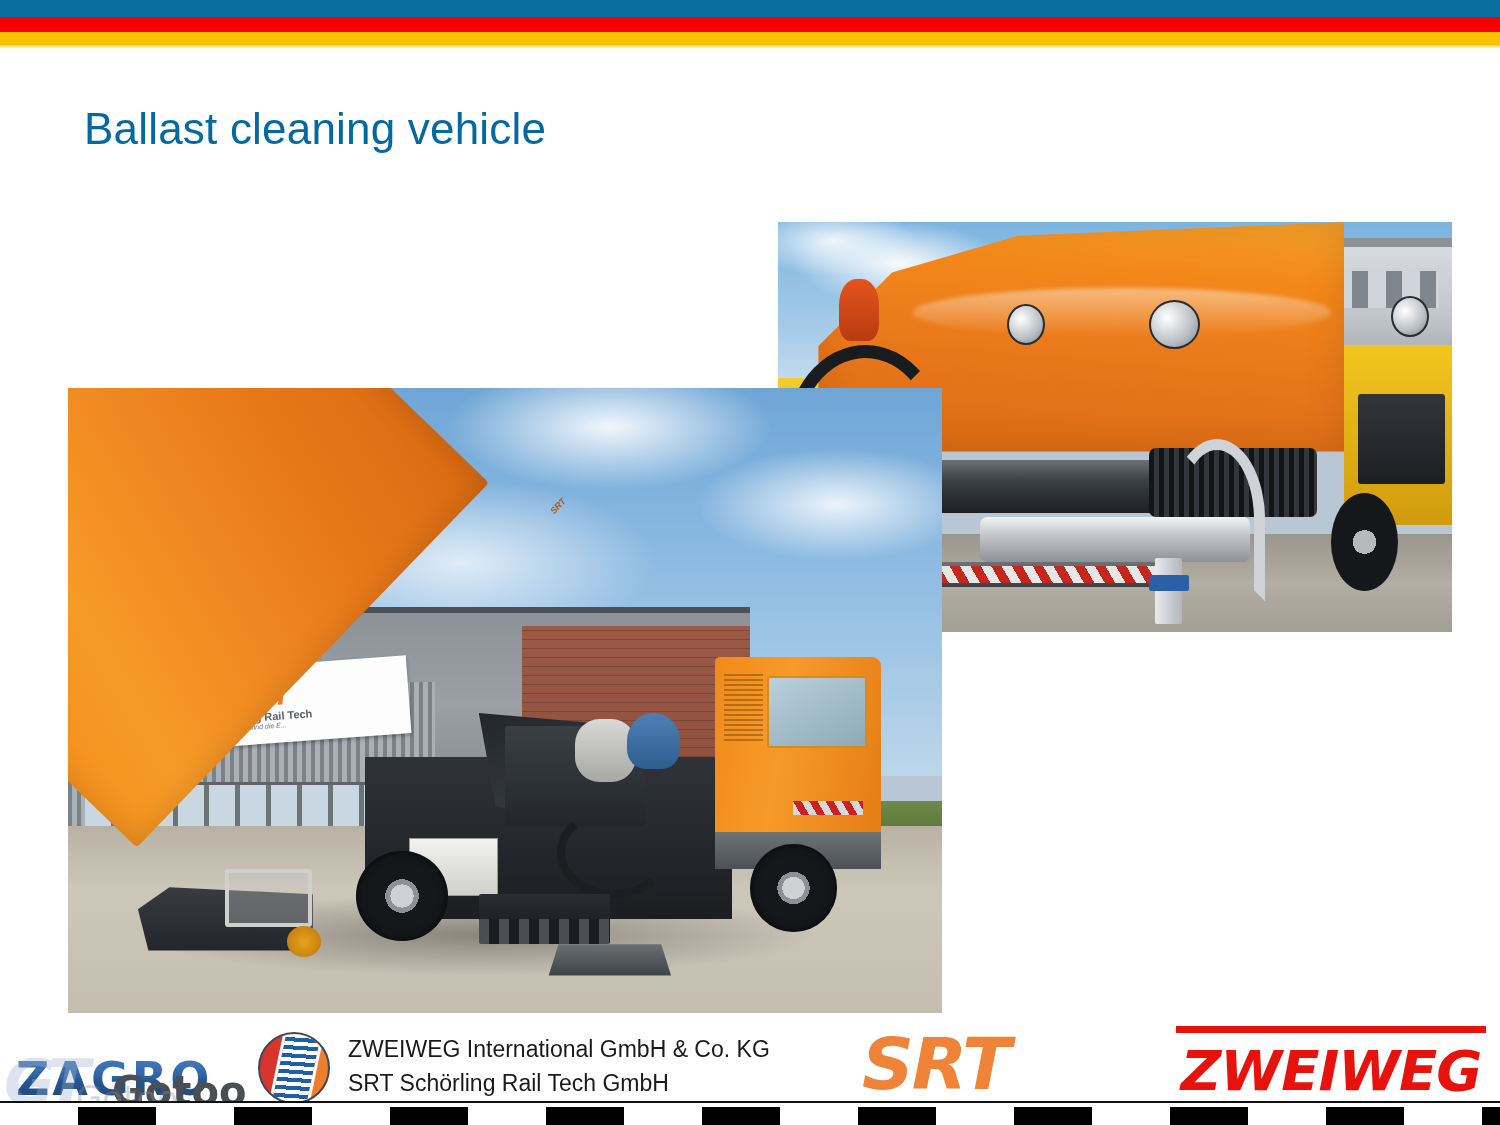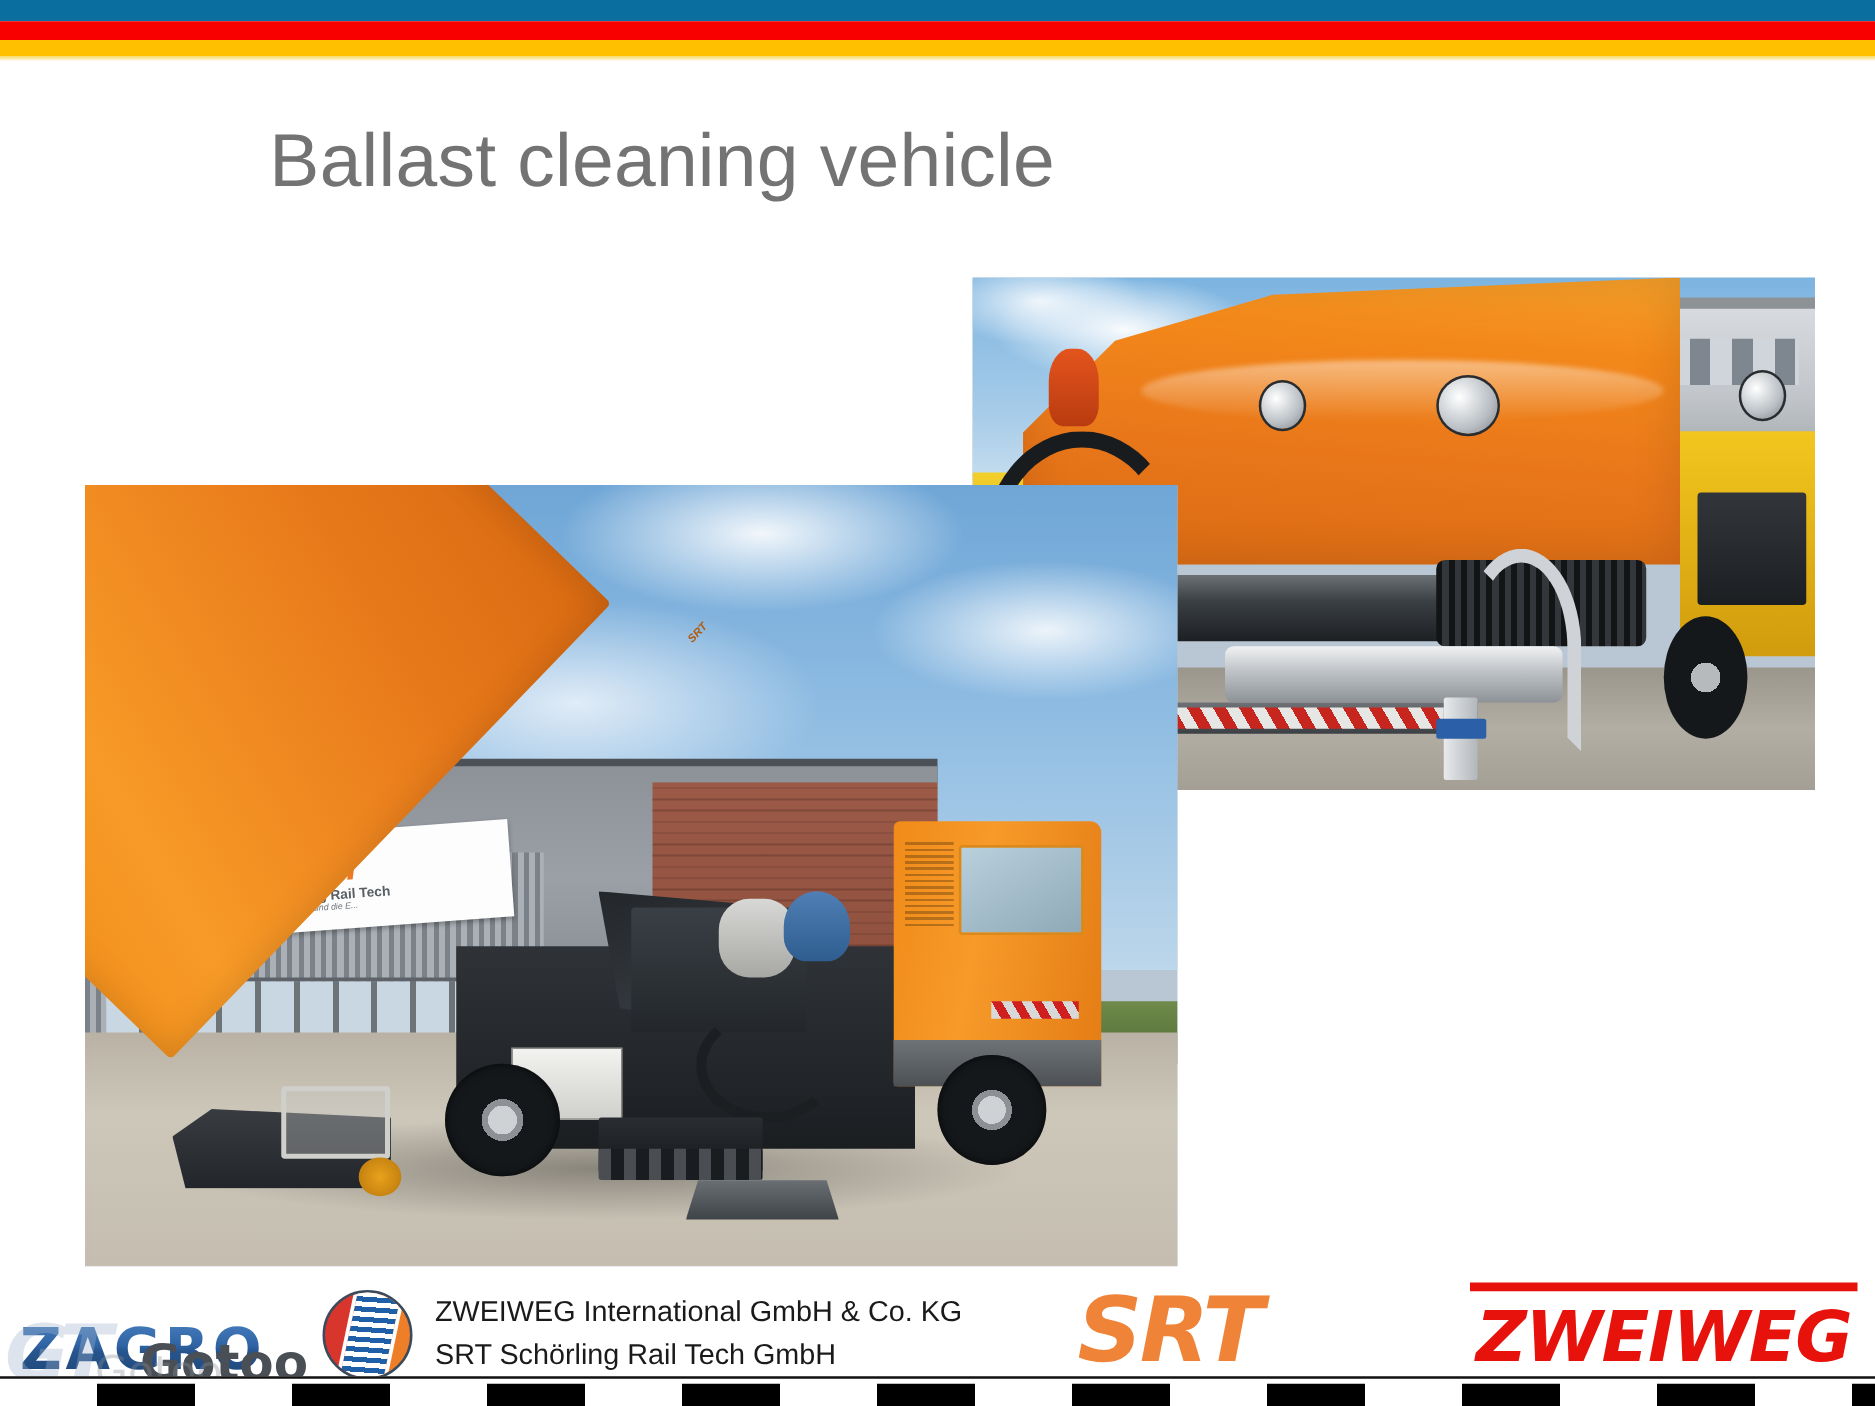--- a/index.html
+++ b/index.html
@@ -29,26 +29,25 @@
   #stripe-fade   { top: 45px; height: 4px;  background: linear-gradient(#f6d85b, #ffffff); }
 
   
   #title-block {
     position: absolute;
     left: 84px;
     top: 100px;
     width: 760px;
   }
   #title-block .title-line {
-    font-size: 60px;
+    font-size: 44px;
     line-height: 58px;
-    color: #737373;
+    color: #0369a1;
     letter-spacing: 0.2px;
     white-space: nowrap;
-    text-align: right;
   }
 
   
   .photo {
     position: absolute;
     overflow: hidden;
     background: #b9c7d4;
   }
   #photo-right {
     left: 778px; top: 222px;

